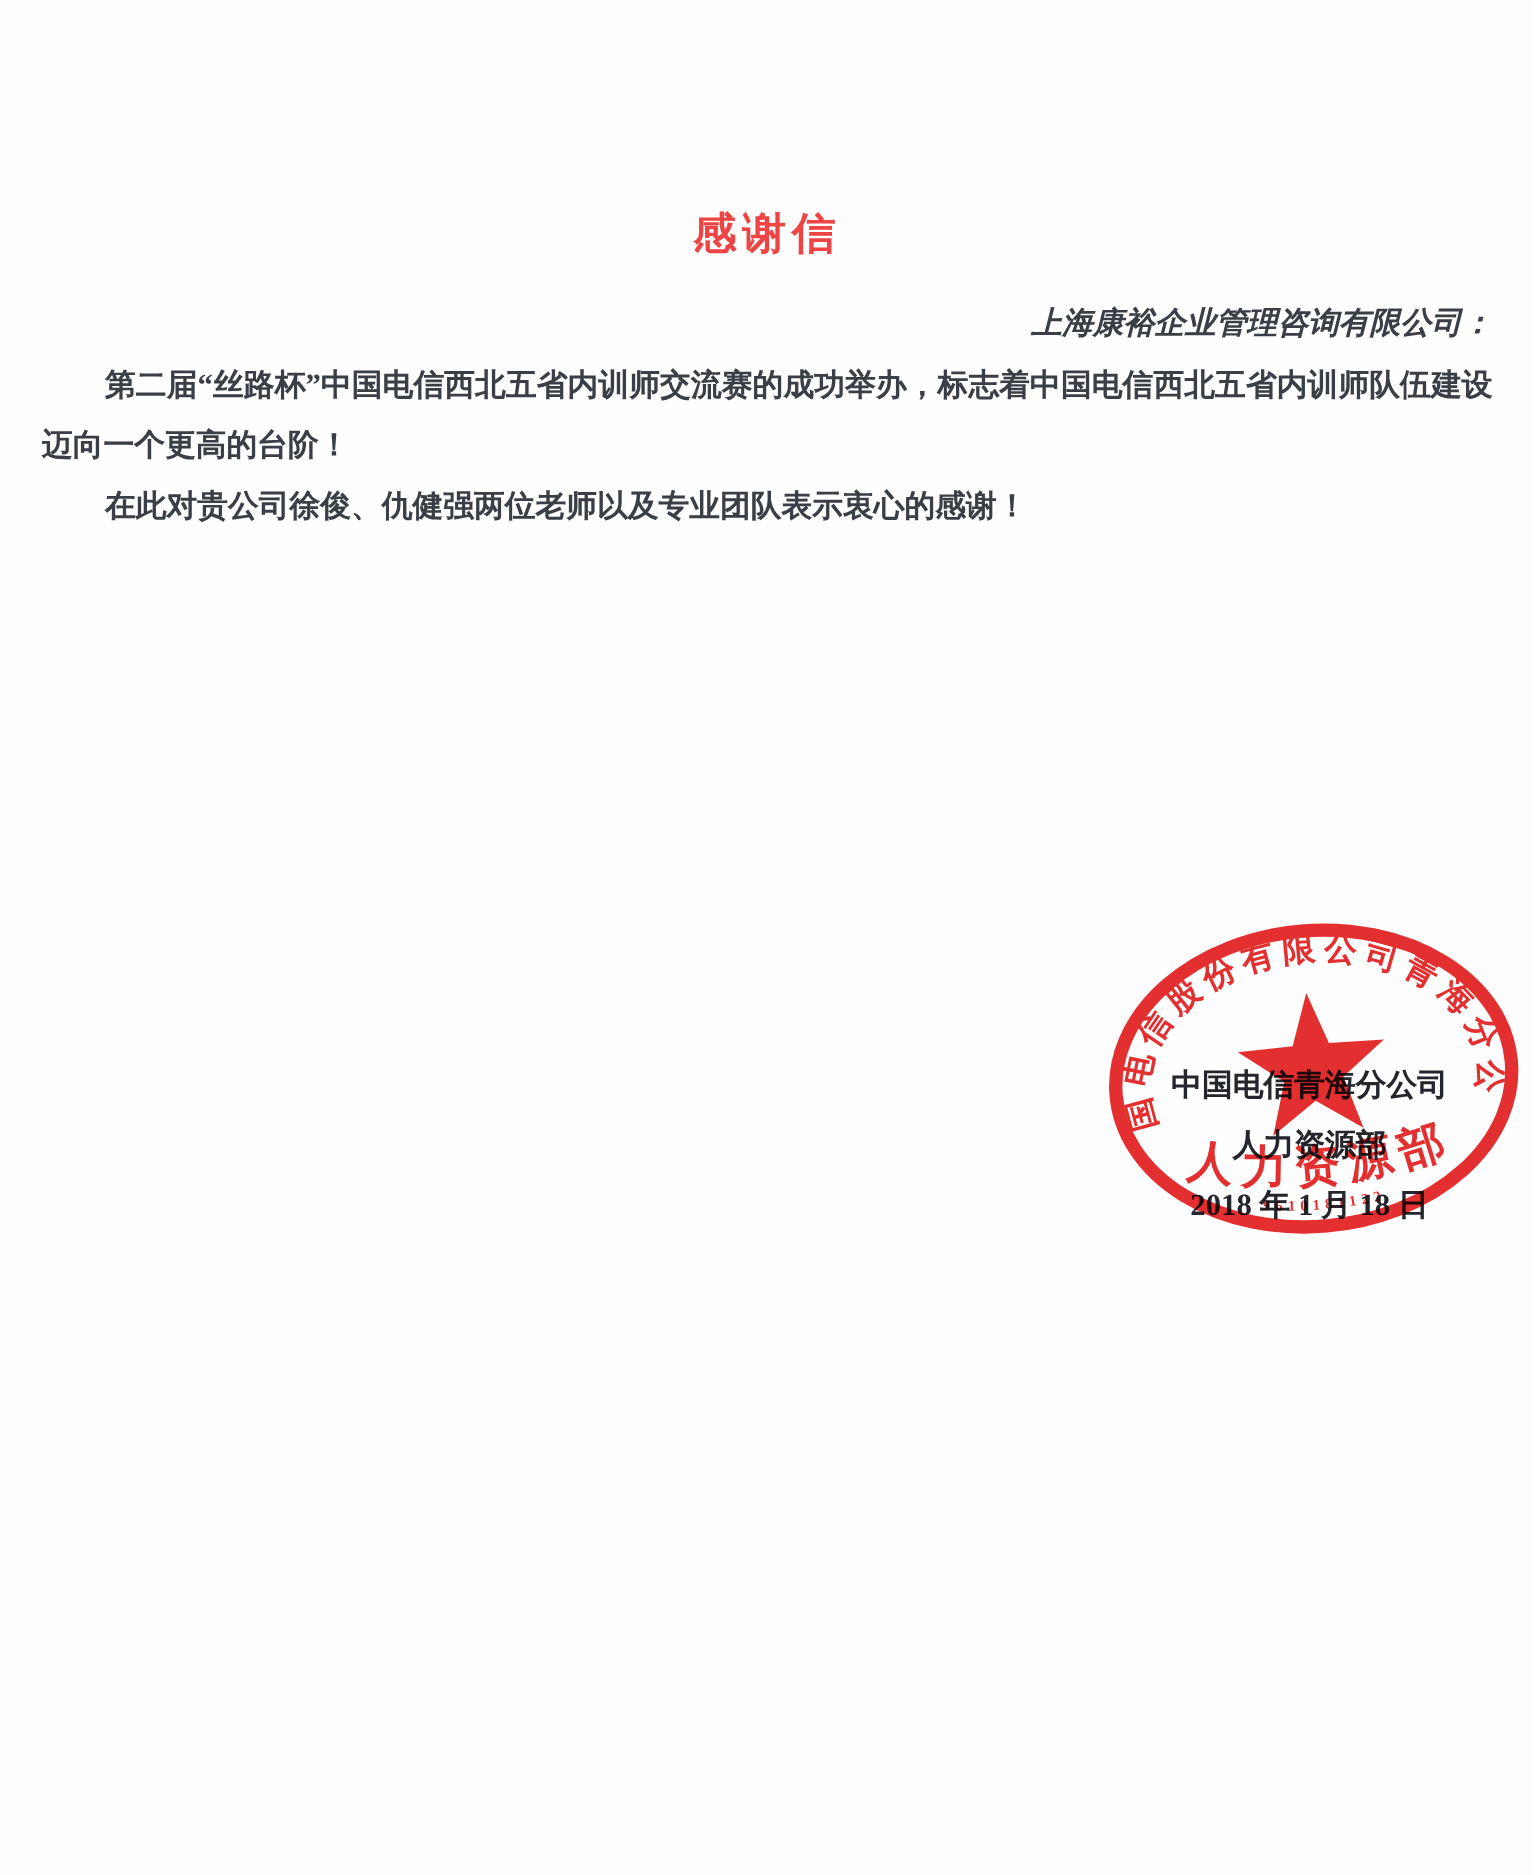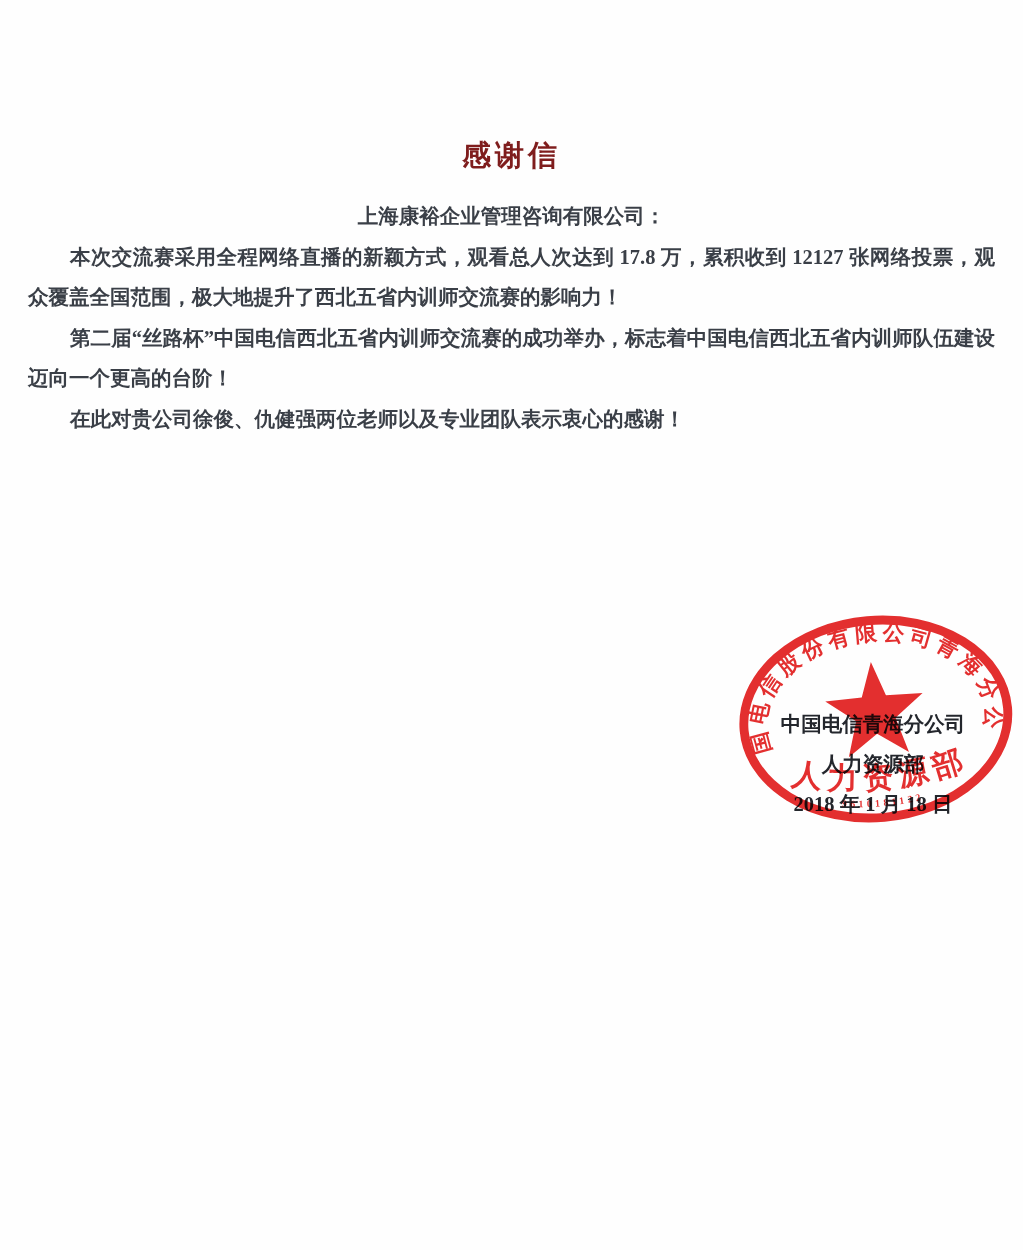--- a/index.html
+++ b/index.html
@@ -5,29 +5,29 @@
   html,body { margin:0; padding:0; background:#ffffff; }
   body {
     width:1023px; height:1250px; overflow:hidden;
     font-family:"Liberation Serif","DejaVu Serif",serif;
   }
   .page { position:relative; width:1023px; height:1250px; background:#fefefe; }
 
   .title {
     margin:0; padding-top:136px; padding-bottom:20px;
     text-align:center; font-size:29px; font-weight:bold;
-    color:#7f1d1d; letter-spacing:4px;
+    color:#ef4444; letter-spacing:4px;
   }
 
   .content {
     margin:0 28px; color:#3a3f47;
     font-size:20.5px; line-height:40.6px;
     font-weight:600; text-align:justify;
   }
-  .salutation { text-align:center; }
+  .salutation { text-align:right;font-style:italic; }
   .para { margin:0; text-indent:2.05em; }
   .closing-cizhi { text-indent:2.05em; }
   .closing-jingli { text-indent:0; }
 
   .signature {
     position:absolute; top:704px; left:742px; width:262px;
     text-align:center; font-size:20.5px; line-height:40px;
     color:#23262c; font-weight:600; z-index:1;
   }
   .signature div { white-space:nowrap; }
@@ -42,21 +42,20 @@
 </style>
 </head>
 <body>
 
 <div class="page">
 
   <h1 class="title">感谢信</h1>
 
   <div class="content">
     <div class="salutation">上海康裕企业管理咨询有限公司：</div>
-    <p class="para">本次交流赛采用全程网络直播的新颖方式，观看总人次达到 17.8 万，累积收到 12127 张网络投票，观众覆盖全国范围，极大地提升了西北五省内训师交流赛的影响力！</p>
     <p class="para">第二届“丝路杯”中国电信西北五省内训师交流赛的成功举办，标志着中国电信西北五省内训师队伍建设迈向一个更高的台阶！</p>
     <p class="para">在此对贵公司徐俊、仇健强两位老师以及专业团队表示衷心的感谢！</p>
   </div>
 
   <div class="signature">
     <div>中国电信青海分公司</div>
     <div>人力资源部</div>
     <div>2018 年 1 月 18 日</div>
   </div>
 

